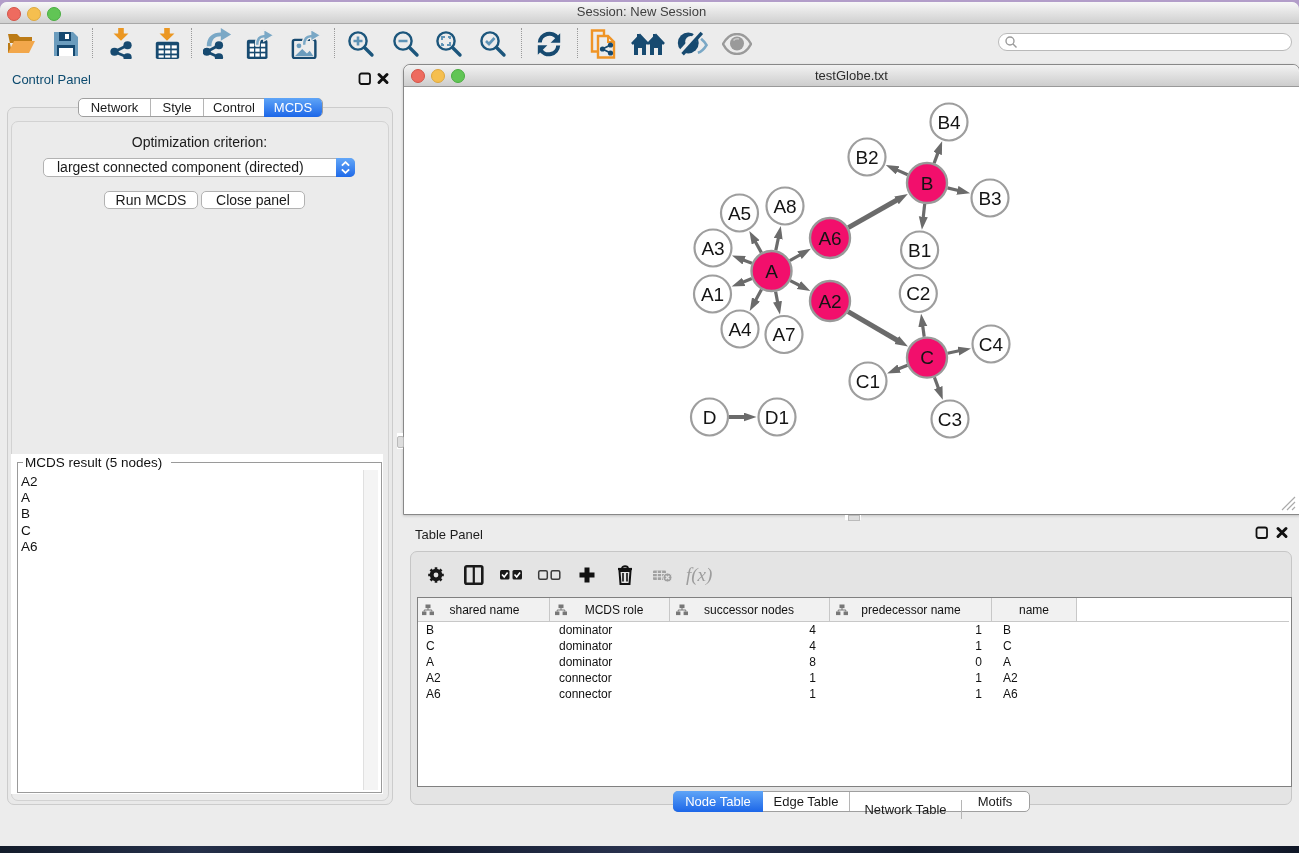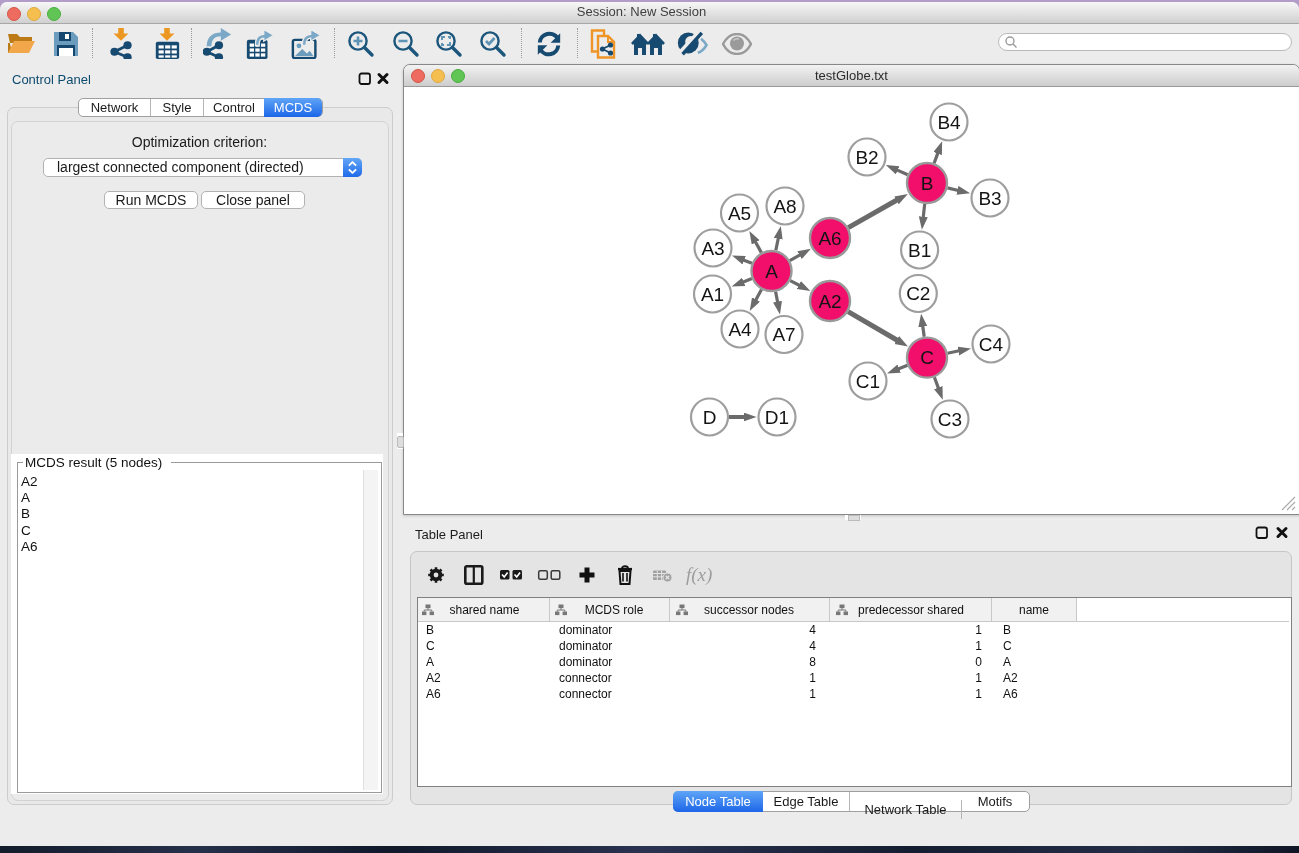--- a/index.html
+++ b/index.html
@@ -225,21 +225,21 @@
        border:1px solid #9f9f9f;border-radius:5px;font-size:13px;color:#1a1a1a;">
     <div class="abs" style="left:0;top:0;width:71px;height:17px;line-height:17px;text-align:center;border-right:1px solid #b5b5b5;">Network</div>
     <div class="abs" style="left:72px;top:0;width:52px;height:17px;line-height:17px;text-align:center;border-right:1px solid #b5b5b5;">Style</div>
     <div class="abs" style="left:125px;top:0;width:60px;height:17px;line-height:17px;text-align:center;">Control</div>
     <div class="abs" style="left:185px;top:-1px;width:58px;height:19px;line-height:19px;text-align:center;
          background:linear-gradient(#5fa5f7,#1c66e8);color:#fff;border-radius:0 5px 5px 0;">MCDS</div>
   </div>
   <div class="abs" style="left:0;top:132px;width:399px;text-align:center;font-size:14px;color:#1a1a1a;">Optimization criterion:</div>
 
   <div class="abs" style="left:43px;top:156px;width:310px;height:17px;background:#fff;
-       border:1px solid #b2b2b2;border-radius:5px;padding-left:7px;">
+       border:1px solid #b2b2b2;border-radius:5px;">
     <div class="abs" style="left:13px;top:0;line-height:17px;font-size:14px;color:#1a1a1a;">largest connected component (directed)</div>
     <div class="abs" style="right:-1px;top:-1px;width:19px;height:19px;border-radius:0 5px 5px 0;
          background:linear-gradient(#63a7f8,#1f6ae9);">
       <svg width="19" height="19" viewBox="0 0 21 21">
         <path d="M6.5,8.5 L10.5,4.5 L14.5,8.5 M6.5,12.5 L10.5,16.5 L14.5,12.5" fill="none" stroke="#fff" stroke-width="2" stroke-linejoin="round"></path>
       </svg>
     </div>
   </div>
   <div class="abs" style="left:104px;top:189px;width:92px;height:16px;background:#fff;border:1px solid #b2b2b2;
        border-radius:5px;text-align:center;line-height:16px;font-size:14px;color:#1a1a1a;">Run MCDS</div>
@@ -333,21 +333,21 @@
       </svg>
     <svg class="abs" style="left:418px;top:6px" width="12" height="12" viewBox="0 0 12 12">
         <rect x="3.5" y="0.5" width="5" height="3.6" fill="#777"></rect>
         <rect x="0" y="7.5" width="4.4" height="3.6" fill="#777"></rect>
         <rect x="7.6" y="7.5" width="4.4" height="3.6" fill="#777"></rect>
         <path d="M6,4 V6 M2.2,7.5 V6 H9.8 V7.5" stroke="#777" fill="none"></path>
       </svg>
     <div class="abs" style="left:0px;top:5px;width:133px;text-align:center;">shared name</div>
     <div class="abs" style="left:140px;top:5px;width:112px;text-align:center;">MCDS role</div>
     <div class="abs" style="left:252px;top:5px;width:158px;text-align:center;">successor nodes</div>
-    <div class="abs" style="left:414px;top:5px;width:158px;text-align:center;">predecessor shared</div>
+    <div class="abs" style="left:414px;top:5px;width:158px;text-align:center;">predecessor name</div>
     <div class="abs" style="left:574px;top:5px;width:84px;text-align:center;">name</div>
     <div class="abs" style="left:8px;top:24px;line-height:16px;">B<br>C<br>A<br>A2<br>A6</div>
     <div class="abs" style="left:141px;top:24px;line-height:16px;">dominator<br>dominator<br>dominator<br>connector<br>connector</div>
     <div class="abs" style="left:320px;top:24px;width:78px;line-height:16px;text-align:right;">4<br>4<br>8<br>1<br>1</div>
     <div class="abs" style="left:480px;top:24px;width:84px;line-height:16px;text-align:right;">1<br>1<br>0<br>1<br>1</div>
     <div class="abs" style="left:585px;top:24px;line-height:16px;">B<br>C<br>A<br>A2<br>A6</div>
   </div>
 
   <div class="abs" style="left:673px;top:789px;width:355px;height:19px;background:#fff;
        border:1px solid #9f9f9f;border-radius:5px;font-size:13px;color:#1a1a1a;">

